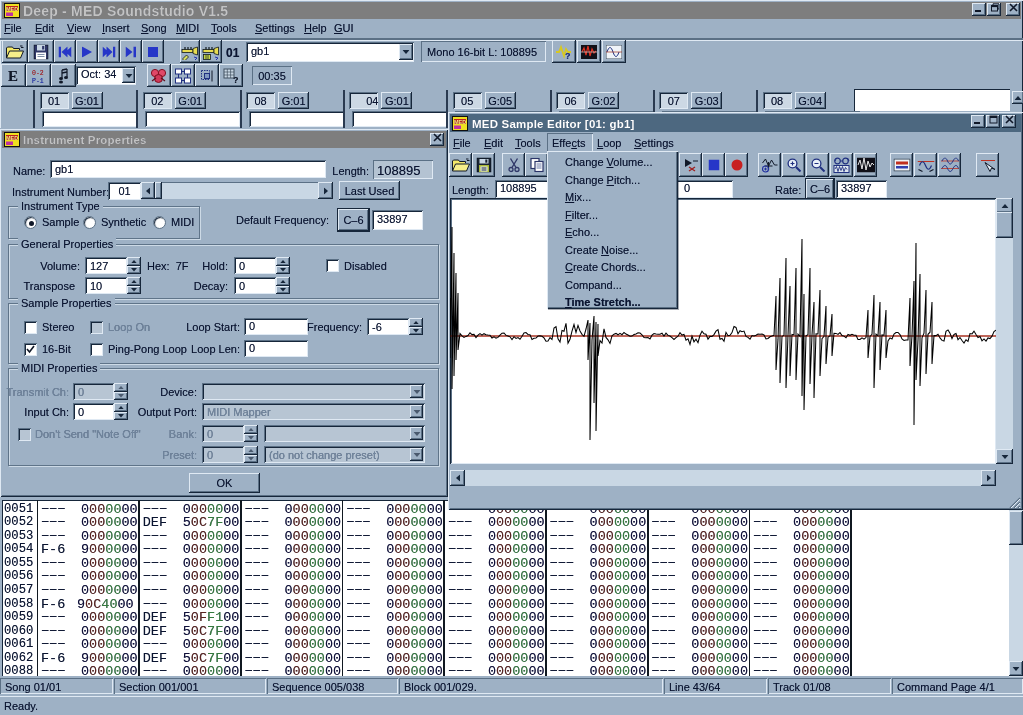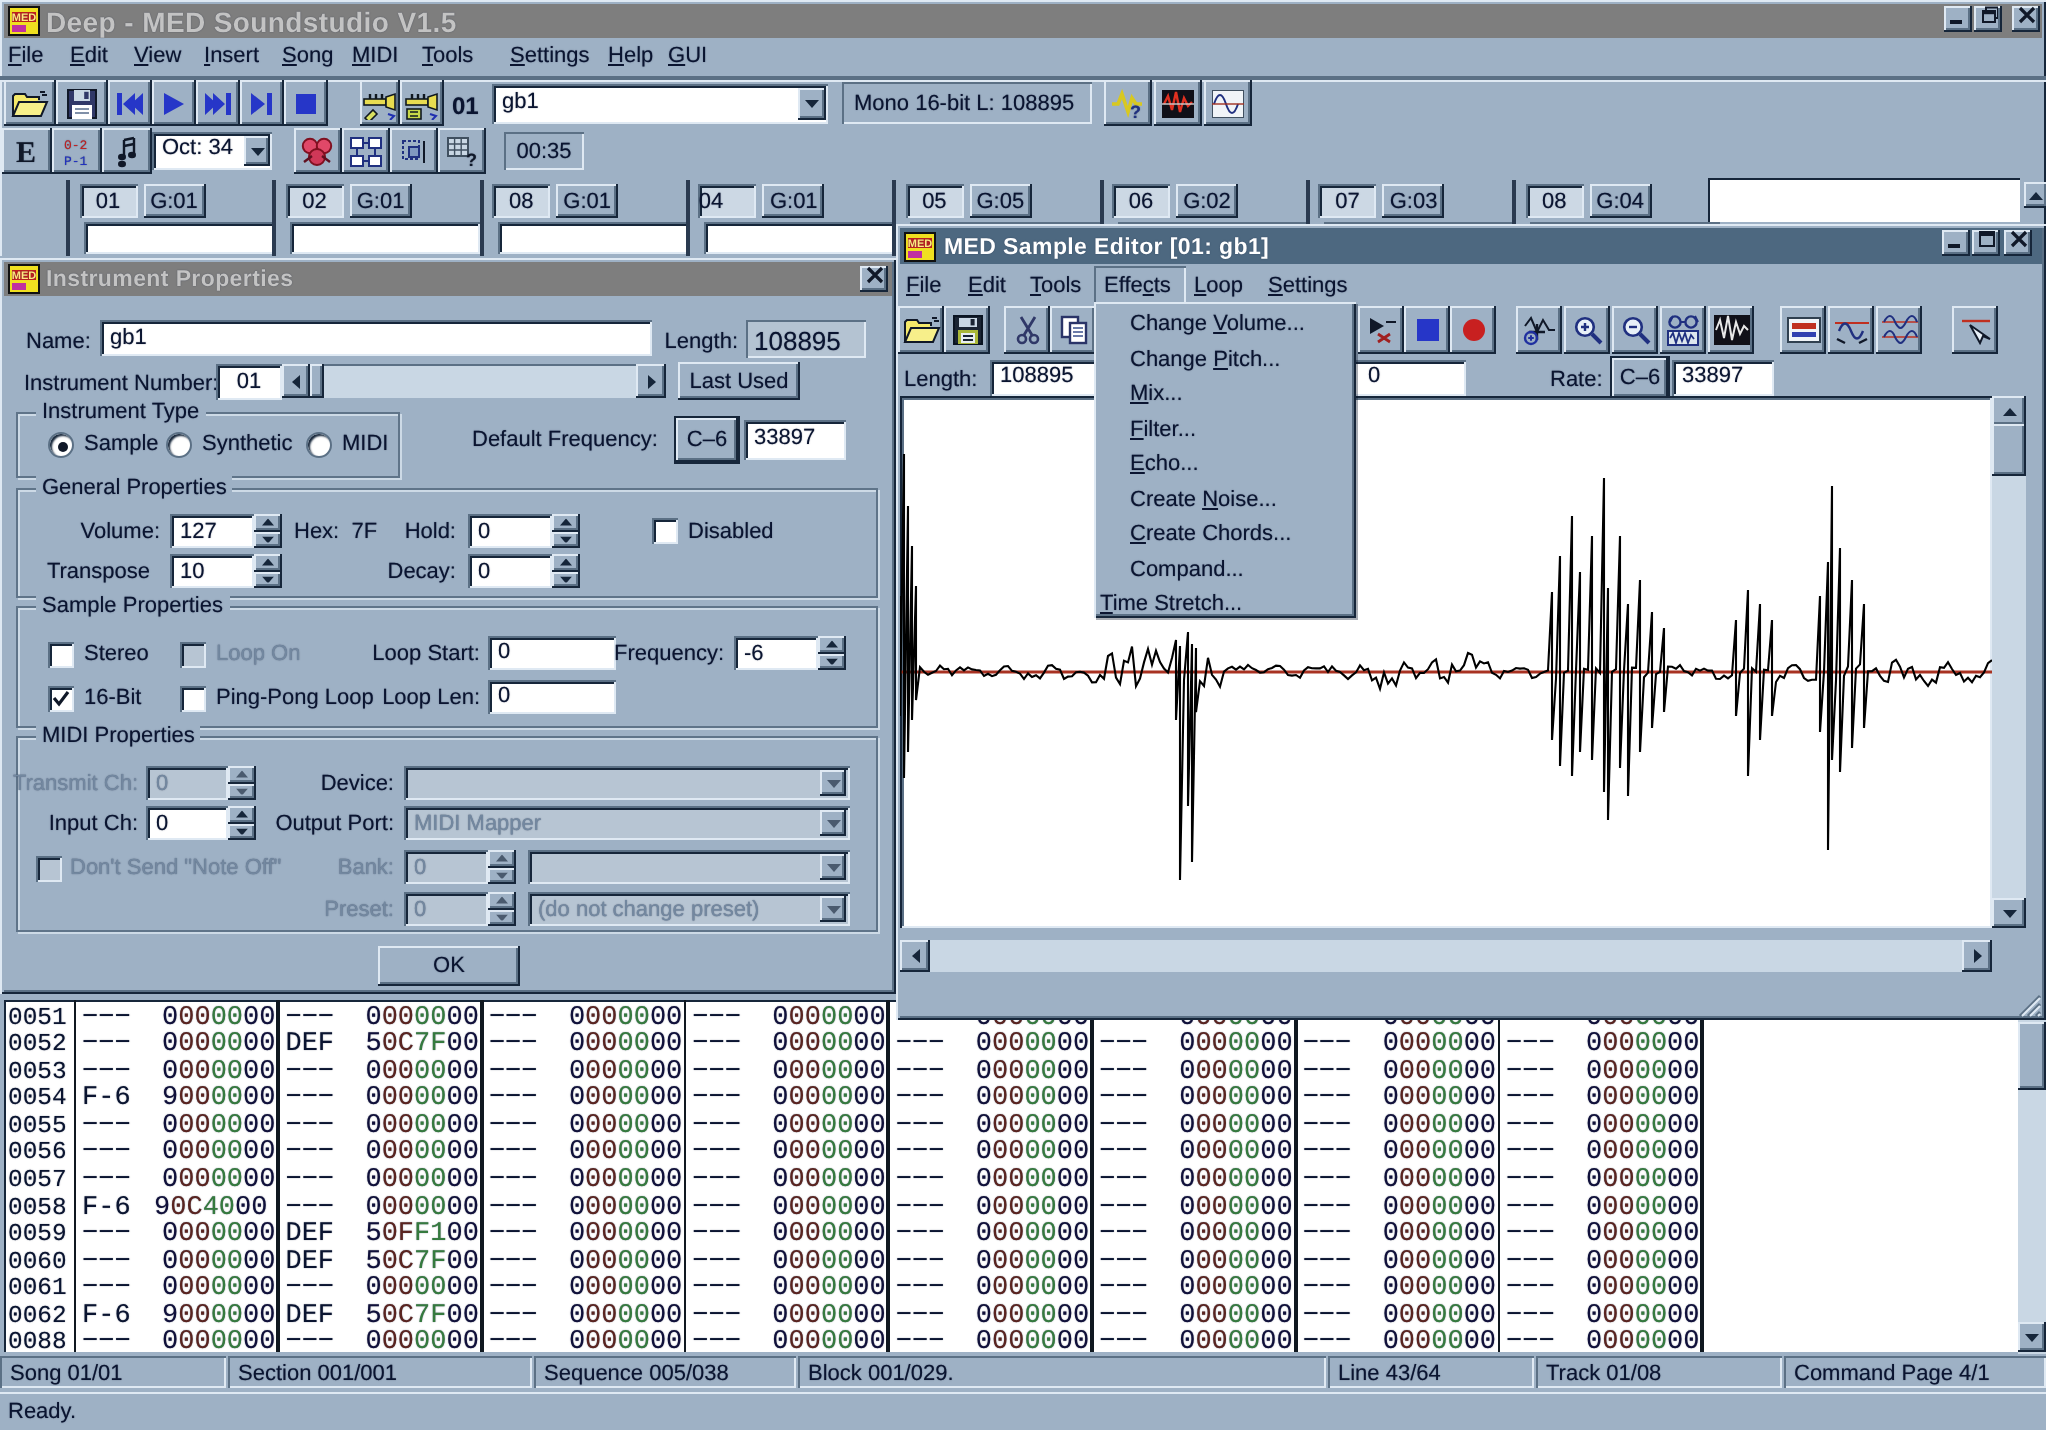--- a/index.html
+++ b/index.html
@@ -221,21 +221,21 @@
 <div class="fld" style="left:42px;top:111px;width:95px;height:16px;"></div>
 <div class="ab" style="left:136.3px;top:90px;width:2px;height:38px;background:#2a3a50;"></div>
 <div class="ab" style="left:142.8px;top:92px;width:29px;height:17px;background:#ccd8e4;box-shadow:inset 1px 1px 0 var(--sh),inset -1px -1px 0 var(--hi),inset 2px 2px 0 var(--dk);text-align:center;font-size:11px;padding-top:3px;">02</div>
 <div class="btn" style="left:174.8px;top:92px;width:31px;height:17px;text-align:center;font-size:11px;padding-top:3px;">G:01</div>
 <div class="fld" style="left:145.3px;top:111px;width:95px;height:16px;"></div>
 <div class="ab" style="left:239.6px;top:90px;width:2px;height:38px;background:#2a3a50;"></div>
 <div class="ab" style="left:246.1px;top:92px;width:29px;height:17px;background:#ccd8e4;box-shadow:inset 1px 1px 0 var(--sh),inset -1px -1px 0 var(--hi),inset 2px 2px 0 var(--dk);text-align:center;font-size:11px;padding-top:3px;">08</div>
 <div class="btn" style="left:278.1px;top:92px;width:31px;height:17px;text-align:center;font-size:11px;padding-top:3px;">G:01</div>
 <div class="fld" style="left:248.6px;top:111px;width:95px;height:16px;"></div>
 <div class="ab" style="left:342.9px;top:90px;width:2px;height:38px;background:#2a3a50;"></div>
-<div class="ab" style="left:349.4px;top:92px;width:29px;height:17px;background:#ccd8e4;box-shadow:inset 1px 1px 0 var(--sh),inset -1px -1px 0 var(--hi),inset 2px 2px 0 var(--dk);text-align:left;font-size:11px;padding-top:3px;">04</div>
+<div class="ab" style="left:349.4px;top:92px;width:29px;height:17px;background:#ccd8e4;box-shadow:inset 1px 1px 0 var(--sh),inset -1px -1px 0 var(--hi),inset 2px 2px 0 var(--dk);text-align:right;font-size:11px;padding-top:3px;">04</div>
 <div class="btn" style="left:381.4px;top:92px;width:31px;height:17px;text-align:center;font-size:11px;padding-top:3px;">G:01</div>
 <div class="fld" style="left:351.9px;top:111px;width:95px;height:16px;"></div>
 <div class="ab" style="left:446.2px;top:90px;width:2px;height:38px;background:#2a3a50;"></div>
 <div class="ab" style="left:452.7px;top:92px;width:29px;height:17px;background:#ccd8e4;box-shadow:inset 1px 1px 0 var(--sh),inset -1px -1px 0 var(--hi),inset 2px 2px 0 var(--dk);text-align:center;font-size:11px;padding-top:3px;">05</div>
 <div class="btn" style="left:484.7px;top:92px;width:31px;height:17px;text-align:center;font-size:11px;padding-top:3px;">G:05</div>
 <div class="fld" style="left:455.2px;top:111px;width:95px;height:16px;"></div>
 <div class="ab" style="left:549.5px;top:90px;width:2px;height:38px;background:#2a3a50;"></div>
 <div class="ab" style="left:556px;top:92px;width:29px;height:17px;background:#ccd8e4;box-shadow:inset 1px 1px 0 var(--sh),inset -1px -1px 0 var(--hi),inset 2px 2px 0 var(--dk);text-align:center;font-size:11px;padding-top:3px;">06</div>
 <div class="btn" style="left:588px;top:92px;width:31px;height:17px;text-align:center;font-size:11px;padding-top:3px;">G:02</div>
 <div class="fld" style="left:558.5px;top:111px;width:95px;height:16px;"></div>
@@ -805,13 +805,13 @@
 <div class="ab" style="left:547px;top:151px;width:131px;height:158px;background:var(--face);box-shadow:inset 1px 1px 0 var(--hi),inset -1px -1px 0 var(--dk),inset -2px -2px 0 var(--sh),1px 1px 0 rgba(10,20,40,.35);"></div>
 <div class="ab" style="left:547px;top:153px;width:131px;height:158px;font-size:11px;">
     <div style="height:17.5px;padding-left:18px;padding-top:3px;">Change <u>V</u>olume...</div>
     <div style="height:17.5px;padding-left:18px;padding-top:3px;">Change <u>P</u>itch...</div>
     <div style="height:17.5px;padding-left:18px;padding-top:3px;"><u>M</u>ix...</div>
     <div style="height:17.5px;padding-left:18px;padding-top:3px;"><u>F</u>ilter...</div>
     <div style="height:17.5px;padding-left:18px;padding-top:3px;"><u>E</u>cho...</div>
     <div style="height:17.5px;padding-left:18px;padding-top:3px;">Create <u>N</u>oise...</div>
     <div style="height:17.5px;padding-left:18px;padding-top:3px;"><u>C</u>reate Chords...</div>
     <div style="height:17.5px;padding-left:18px;padding-top:3px;">Compand...</div>
-    <div style="height:17.5px;padding-left:3px;padding-top:3px;"><u>T</u>ime Stretch...</div>
+    <div style="height:17.5px;padding-left:18px;padding-top:3px;font-weight:bold;"><u>T</u>ime Stretch...</div>
   </div>
 </body></html>

